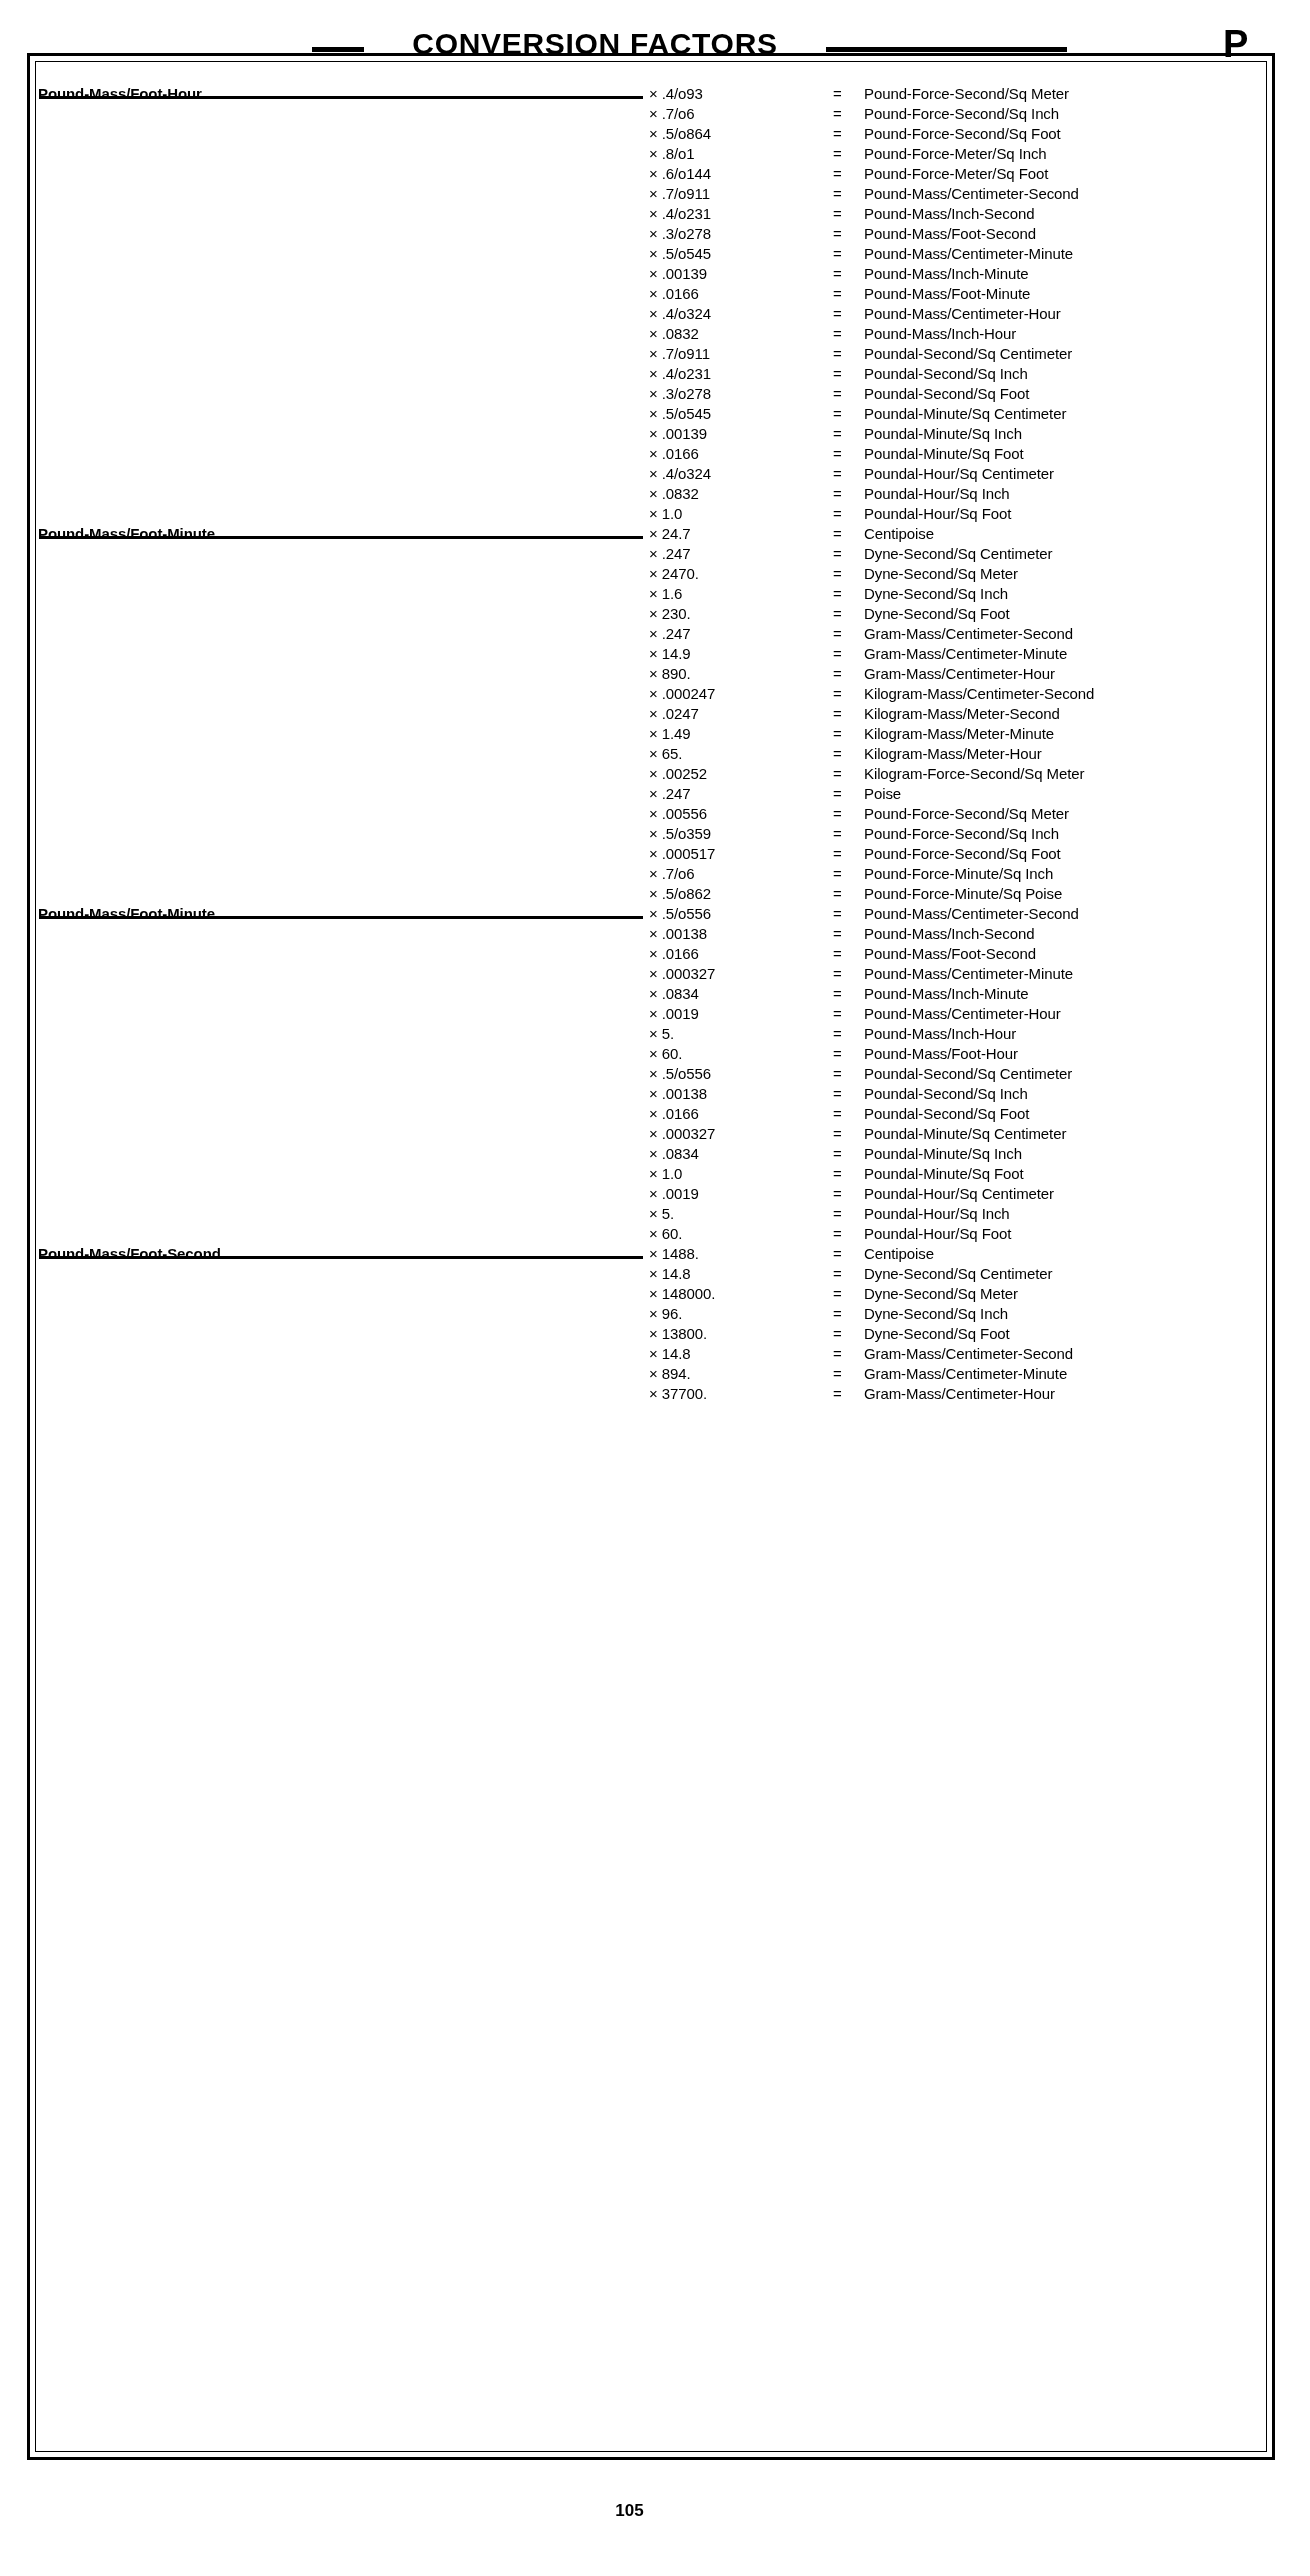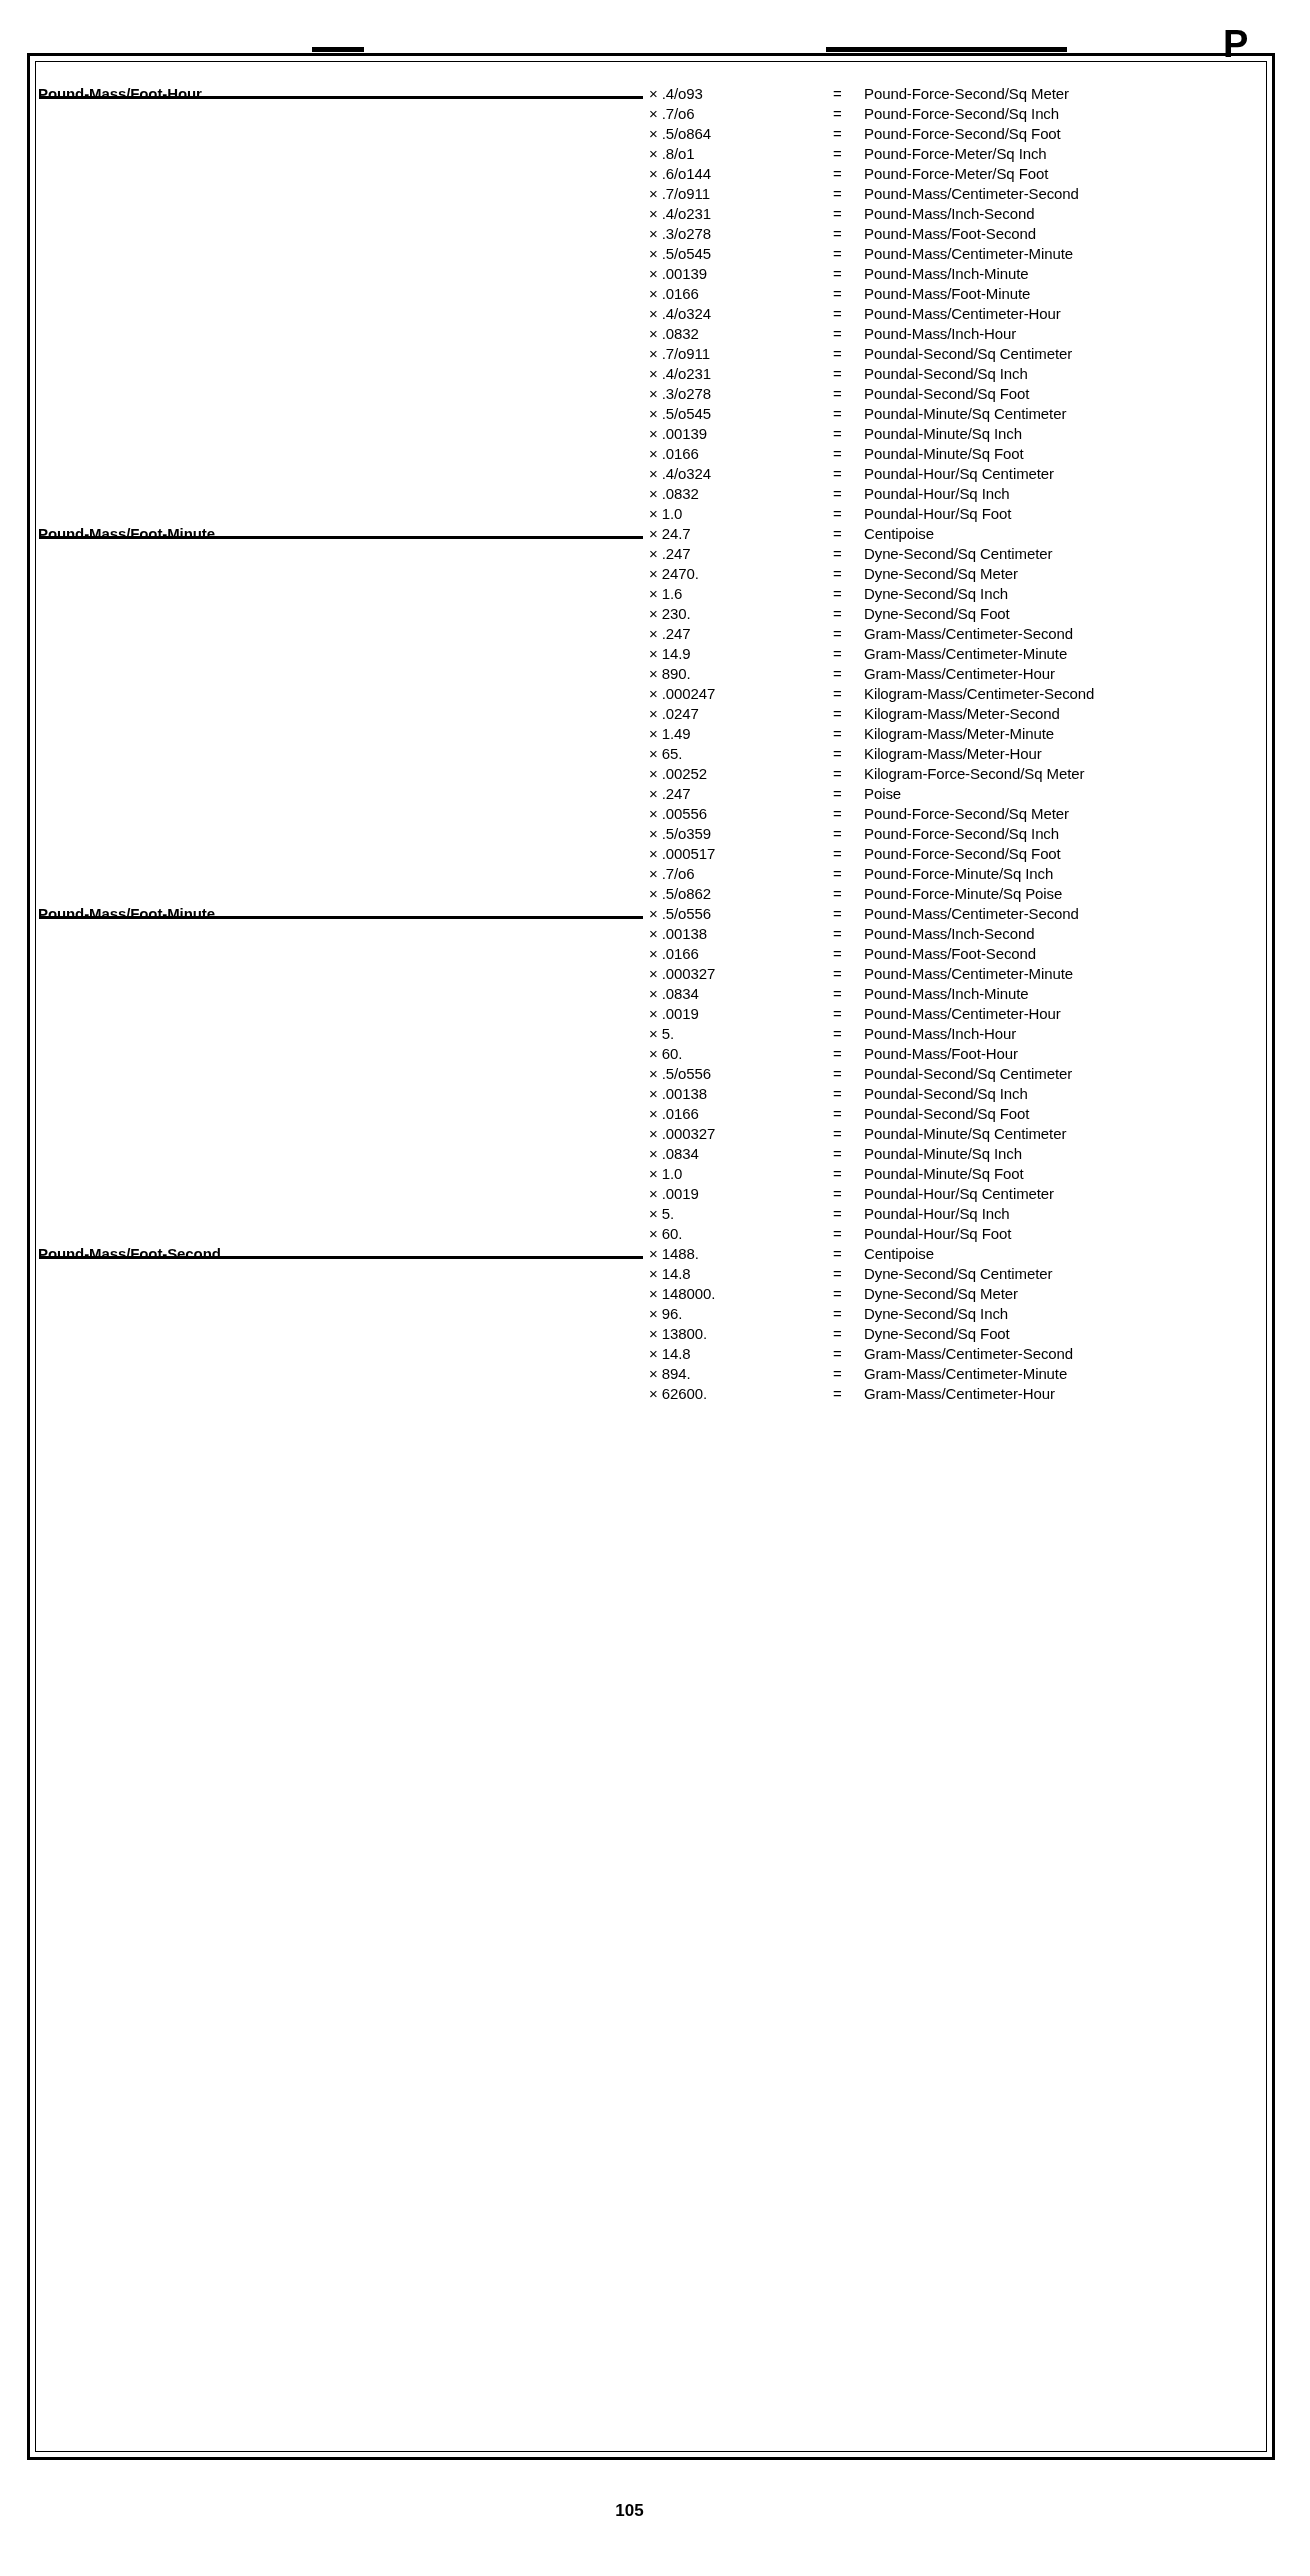--- a/index.html
+++ b/index.html
@@ -135,20 +135,21 @@
     text-align: center;
     font-size: 17px;
     font-weight: bold;
   }
 </style>
 </head>
 <body>
 
 <div class="header">
   <div class="header-rule-left"></div>
+  <div class="header-title">CONVERSION FACTORS</div>
   <div class="header-rule-right"></div>
   <div class="header-letter">P</div>
 </div>
 
 <div class="page-frame">
   <div class="page-frame-inner"></div>
 </div>
 
 <div class="table" id="conversion-table">
     <div class="row">
@@ -478,20 +479,20 @@
       <span class="col-factor">× 14.8</span>
       <span class="col-equals">=</span>
       <span class="col-result">Gram-Mass/Centimeter-Second</span>
     </div>
     <div class="row">
       <span class="col-factor">× 894.</span>
       <span class="col-equals">=</span>
       <span class="col-result">Gram-Mass/Centimeter-Minute</span>
     </div>
     <div class="row">
-      <span class="col-factor">× 62600.</span>
+      <span class="col-factor">× 37700.</span>
       <span class="col-equals">=</span>
       <span class="col-result">Gram-Mass/Centimeter-Hour</span>
     </div>
   </div>
 
 <div class="footer-page">105</div>
 
 
 </body></html>

